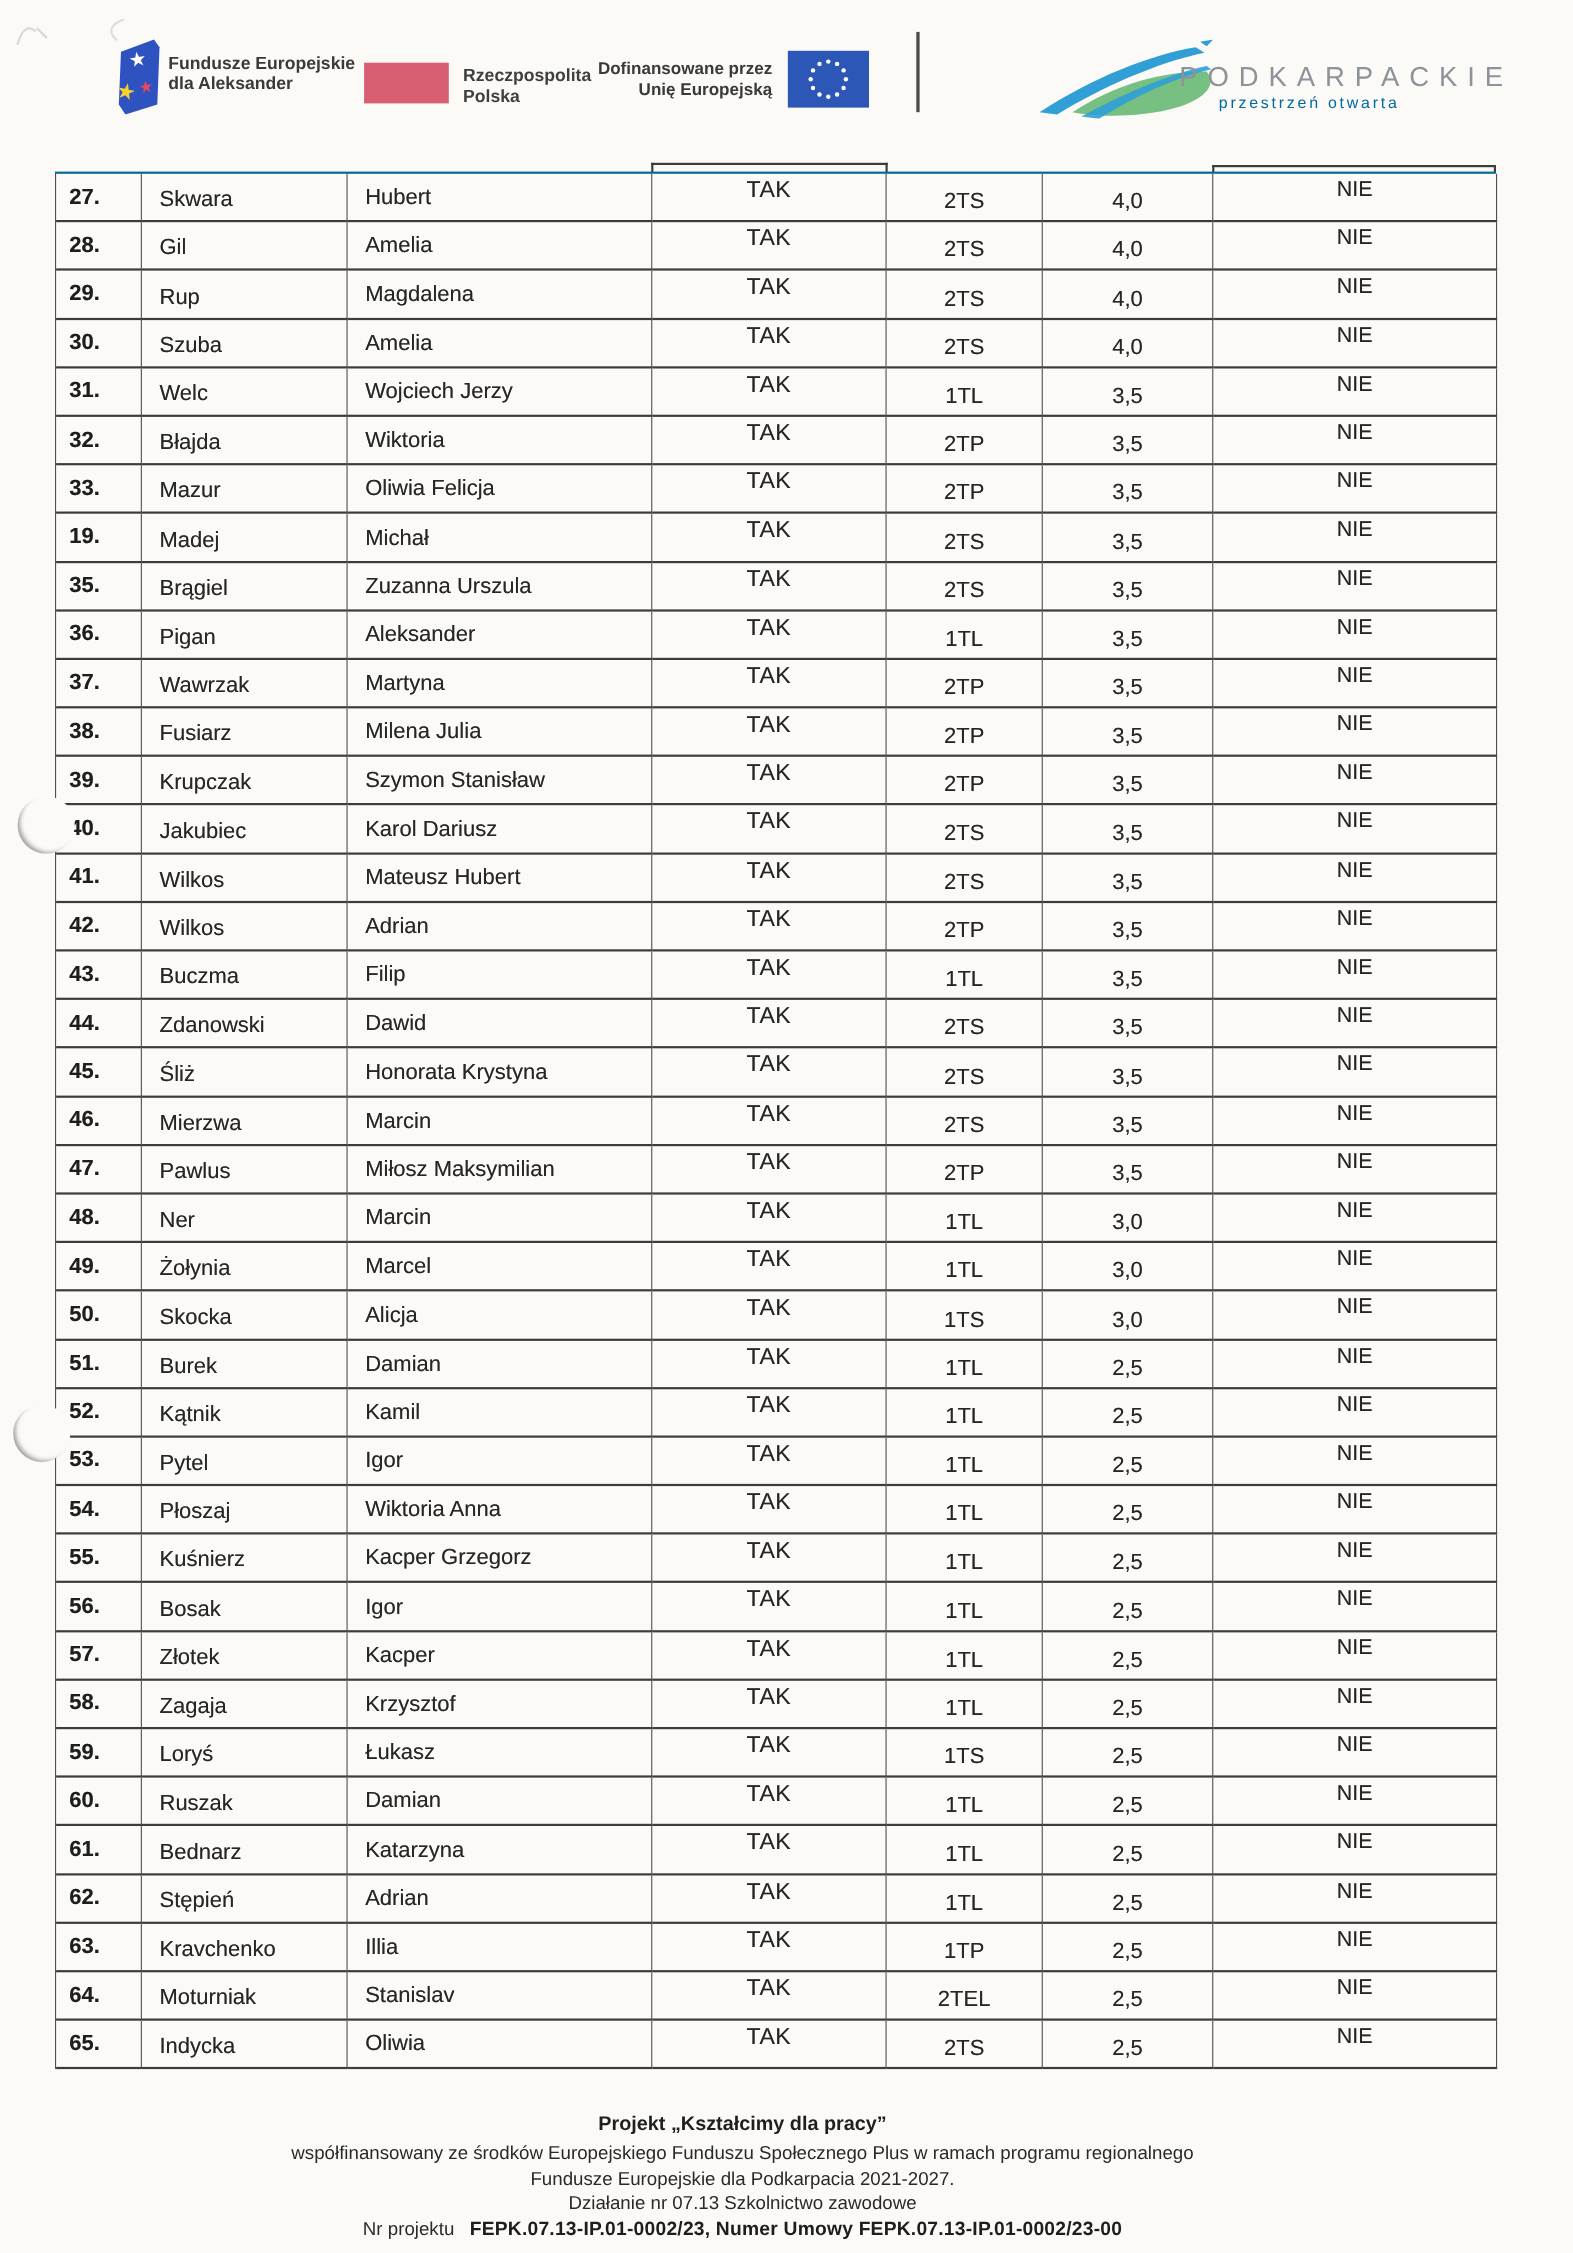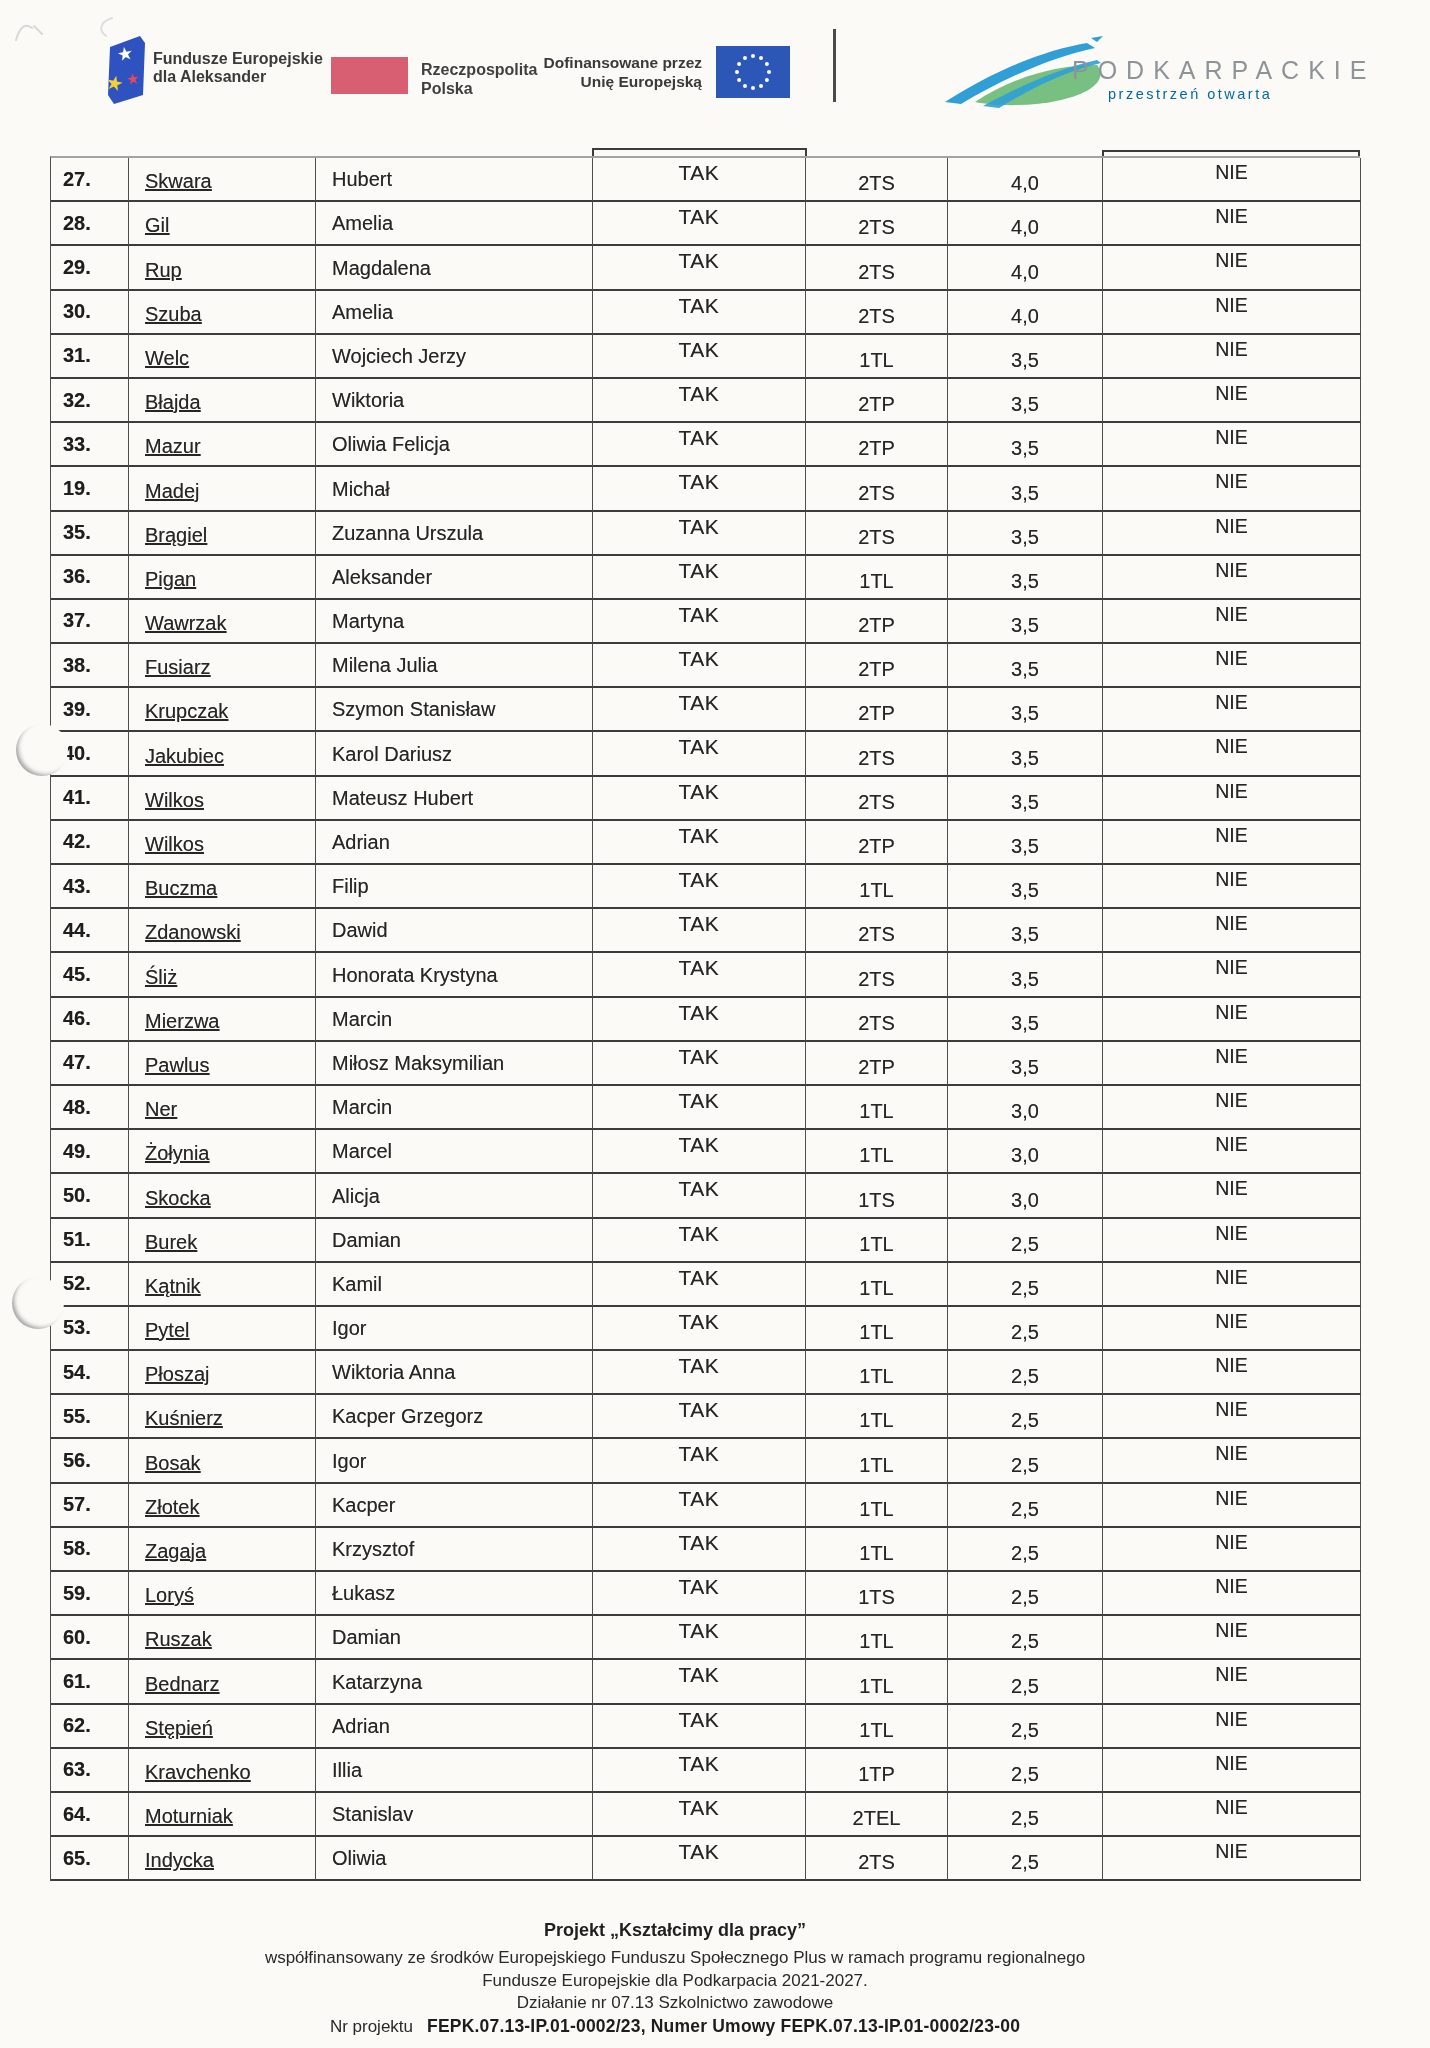--- a/index.html
+++ b/index.html
@@ -26,31 +26,31 @@
   .pk-sub { position:absolute; left:1108px; top:86px; font-size:14.5px; letter-spacing:2.5px; color:#0369a1; white-space:nowrap; }
   
   .cap { position:absolute; border:2px solid #3c3c3c; border-bottom:none; background:#fbfaf7; }
   .cap-tak { left:592px; top:148px; width:215px; height:9px; }
   .cap-nie { left:1102px; top:150px; width:258px; height:7px; }
   .grid {
     position:absolute; left:50px; top:156px; width:1310px;
     display:grid;
     grid-template-columns:78px 187px 277px 213px 142px 155px 258px;
     grid-auto-rows:44.2px;
-    border-top:2px solid #a3a3a3;
+    border-top:2px solid #0369a1;
     border-left:1.6px solid #4e4e4e;
   }
   .cell {
     border-right:1.6px solid #4e4e4e;
     border-bottom:2px solid #3c3c3c;
     display:flex; overflow:hidden;
     text-shadow:0 0 .5px rgba(45,45,45,.55);
   }
   .c1 { align-items:center; justify-content:flex-start; padding-left:12px; font-weight:700; font-size:20px; color:#1e1e1e; }
-  .c2 { align-items:flex-end; padding:0 0 7px 16px; font-size:20px;text-decoration:underline; }
+  .c2 { align-items:flex-end; padding:0 0 7px 16px; font-size:20px; }
   .c3 { align-items:flex-end; padding:0 0 9px 16px; font-size:20px; }
   .c4 { align-items:flex-start; justify-content:center; padding-top:3px; font-size:21px; letter-spacing:.5px; }
   .c5 { align-items:flex-end; justify-content:center; padding-bottom:5px; font-size:20px; }
   .c6 { align-items:flex-end; justify-content:center; padding-bottom:5px; font-size:20px; }
   .c7 { align-items:flex-start; justify-content:center; padding-top:3px; font-size:19.5px;text-align:right; }
   
   .hole {
     position:absolute; border-radius:50%; background:#fbfaf7; z-index:5;
     box-shadow:inset 4px -3px 4px -2px rgba(90,90,90,.55);
   }

